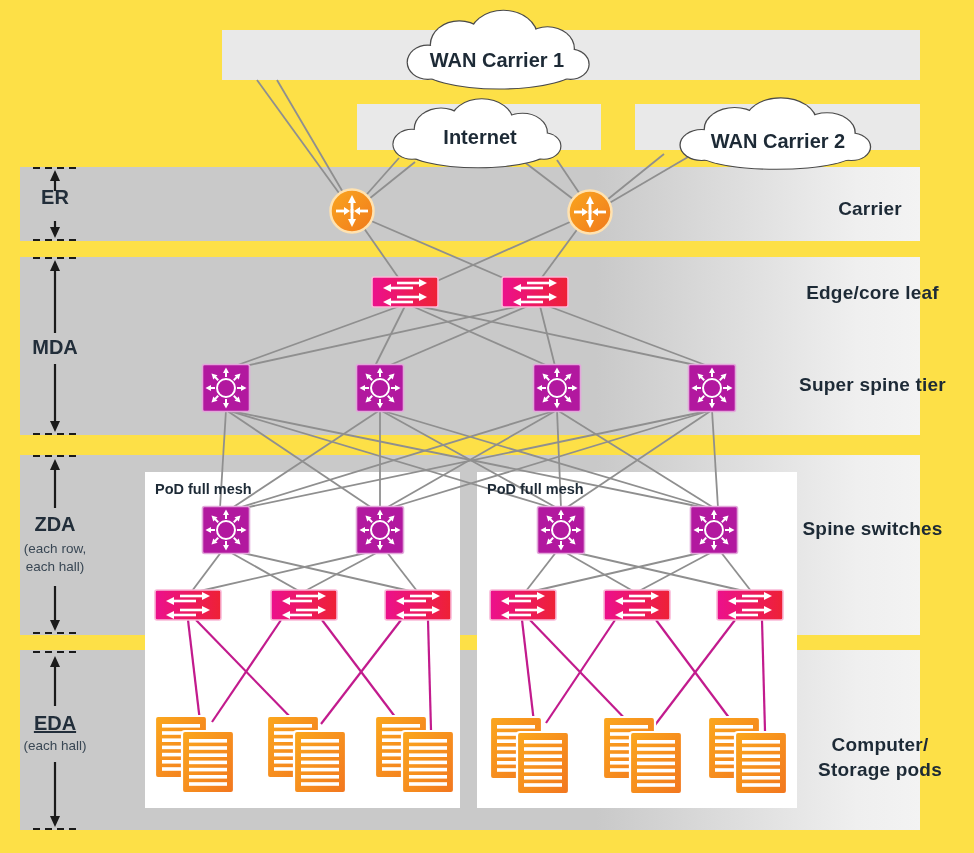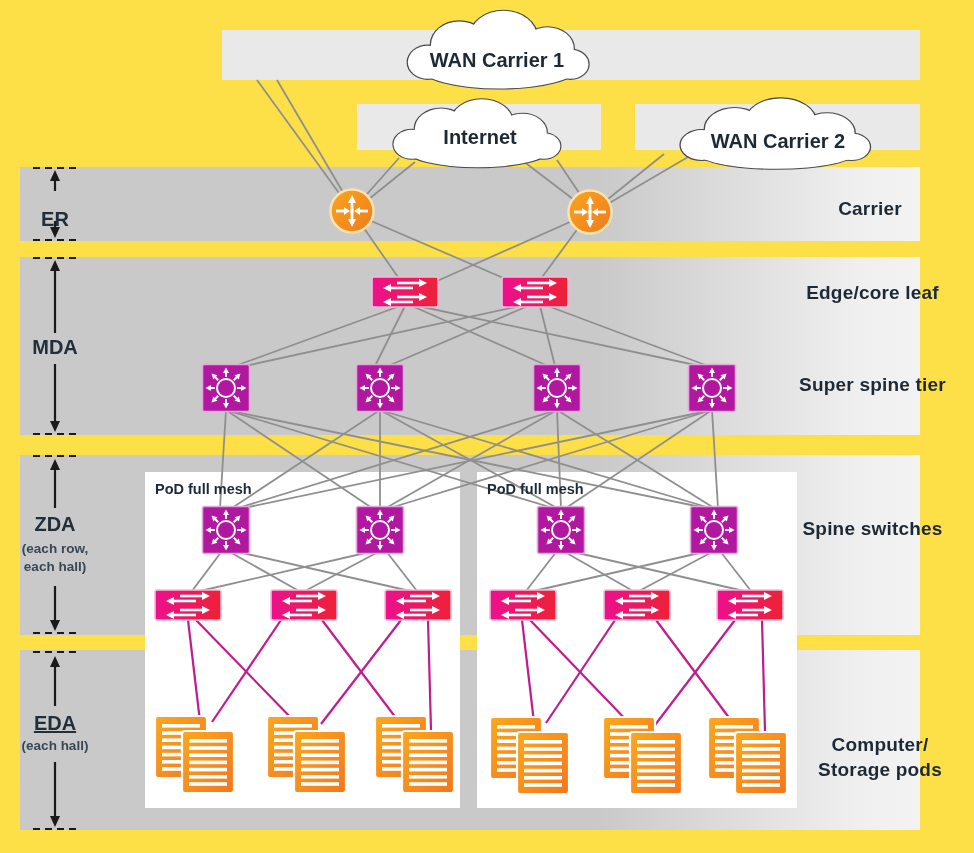--- a/index.html
+++ b/index.html
@@ -8,21 +8,21 @@
     font-family:"Liberation Sans", sans-serif;color:#1d2a36;
   }
   .band{position:absolute;}
   .band.flat{background:#e9e9e9;}
   .band.fade{background:linear-gradient(to right,#c9c9c9 0%,#c9c9c9 64%,#efefef 93%,#f3f3f3 100%);}
   .podbox{position:absolute;background:#ffffff;}
   svg.overlay{position:absolute;left:0;top:0;z-index:5;}
   .lbl{position:absolute;z-index:6;text-align:center;}
   .tier-label{font-size:19px;font-weight:bold;color:#1d2a36;letter-spacing:.2px;}
   .zone-abbr{font-size:20px;font-weight:bold;color:#222e3a;}
-  .zone-sub{font-size:13.5px;font-weight:bold;color:#394754;line-height:17px;}
+  .zone-sub{font-size:13.5px;font-weight:normal;color:#394754;line-height:17px;}
   .podmesh{font-size:14.5px;font-weight:bold;color:#1d2a36;text-align:left;}
   .twoline{line-height:25px;}
   .gline{stroke:#8f8f8f;stroke-width:1.8;fill:none;}
   .mline{stroke:#c21b8d;stroke-width:2.2;fill:none;}
   .blk{stroke:#1a1a1a;stroke-width:2.2;fill:none;}
 </style>
 </head>
 <body>
 
 <div class="stage">
@@ -284,21 +284,21 @@
     <g>
       <line class="blk" x1="33" y1="652" x2="78" y2="652" stroke-dasharray="7 5"></line>
       <line class="blk" x1="33" y1="829" x2="78" y2="829" stroke-dasharray="7 5"></line>
       <line class="blk" x1="55" y1="665" x2="55" y2="706"></line>
         <polygon points="50,667 60,667 55,656" fill="#1a1a1a"></polygon>
       <line class="blk" x1="55" y1="762" x2="55" y2="818"></line>
         <polygon points="50,816 60,816 55,827" fill="#1a1a1a"></polygon>
     </g>
   </svg>
 
-  <div class="lbl zone-abbr" style="left:25px;top:208px;width:60px;text-align:center;">ER</div>
+  <div class="lbl zone-abbr" style="left:25px;top:186px;width:60px;text-align:center;">ER</div>
   <div class="lbl zone-abbr" style="left:22px;top:336px;width:66px;">MDA</div>
   <div class="lbl zone-abbr" style="left:22px;top:513px;width:66px;">ZDA</div>
   <div class="lbl zone-sub" style="left:5px;top:540px;width:100px;">(each row,</div>
   <div class="lbl zone-sub" style="left:5px;top:558px;width:100px;">each hall)</div>
   <div class="lbl zone-abbr" style="left:20px;top:712px;width:70px;text-decoration:underline;">EDA</div>
   <div class="lbl zone-sub" style="left:5px;top:737px;width:100px;">(each hall)</div>
 
   <div class="lbl tier-label" style="left:795px;top:198px;width:150px;">Carrier</div>
   <div class="lbl tier-label" style="left:780px;top:282px;width:185px;">Edge/core leaf</div>
   <div class="lbl tier-label" style="left:775px;top:374px;width:195px;">Super spine tier</div>

